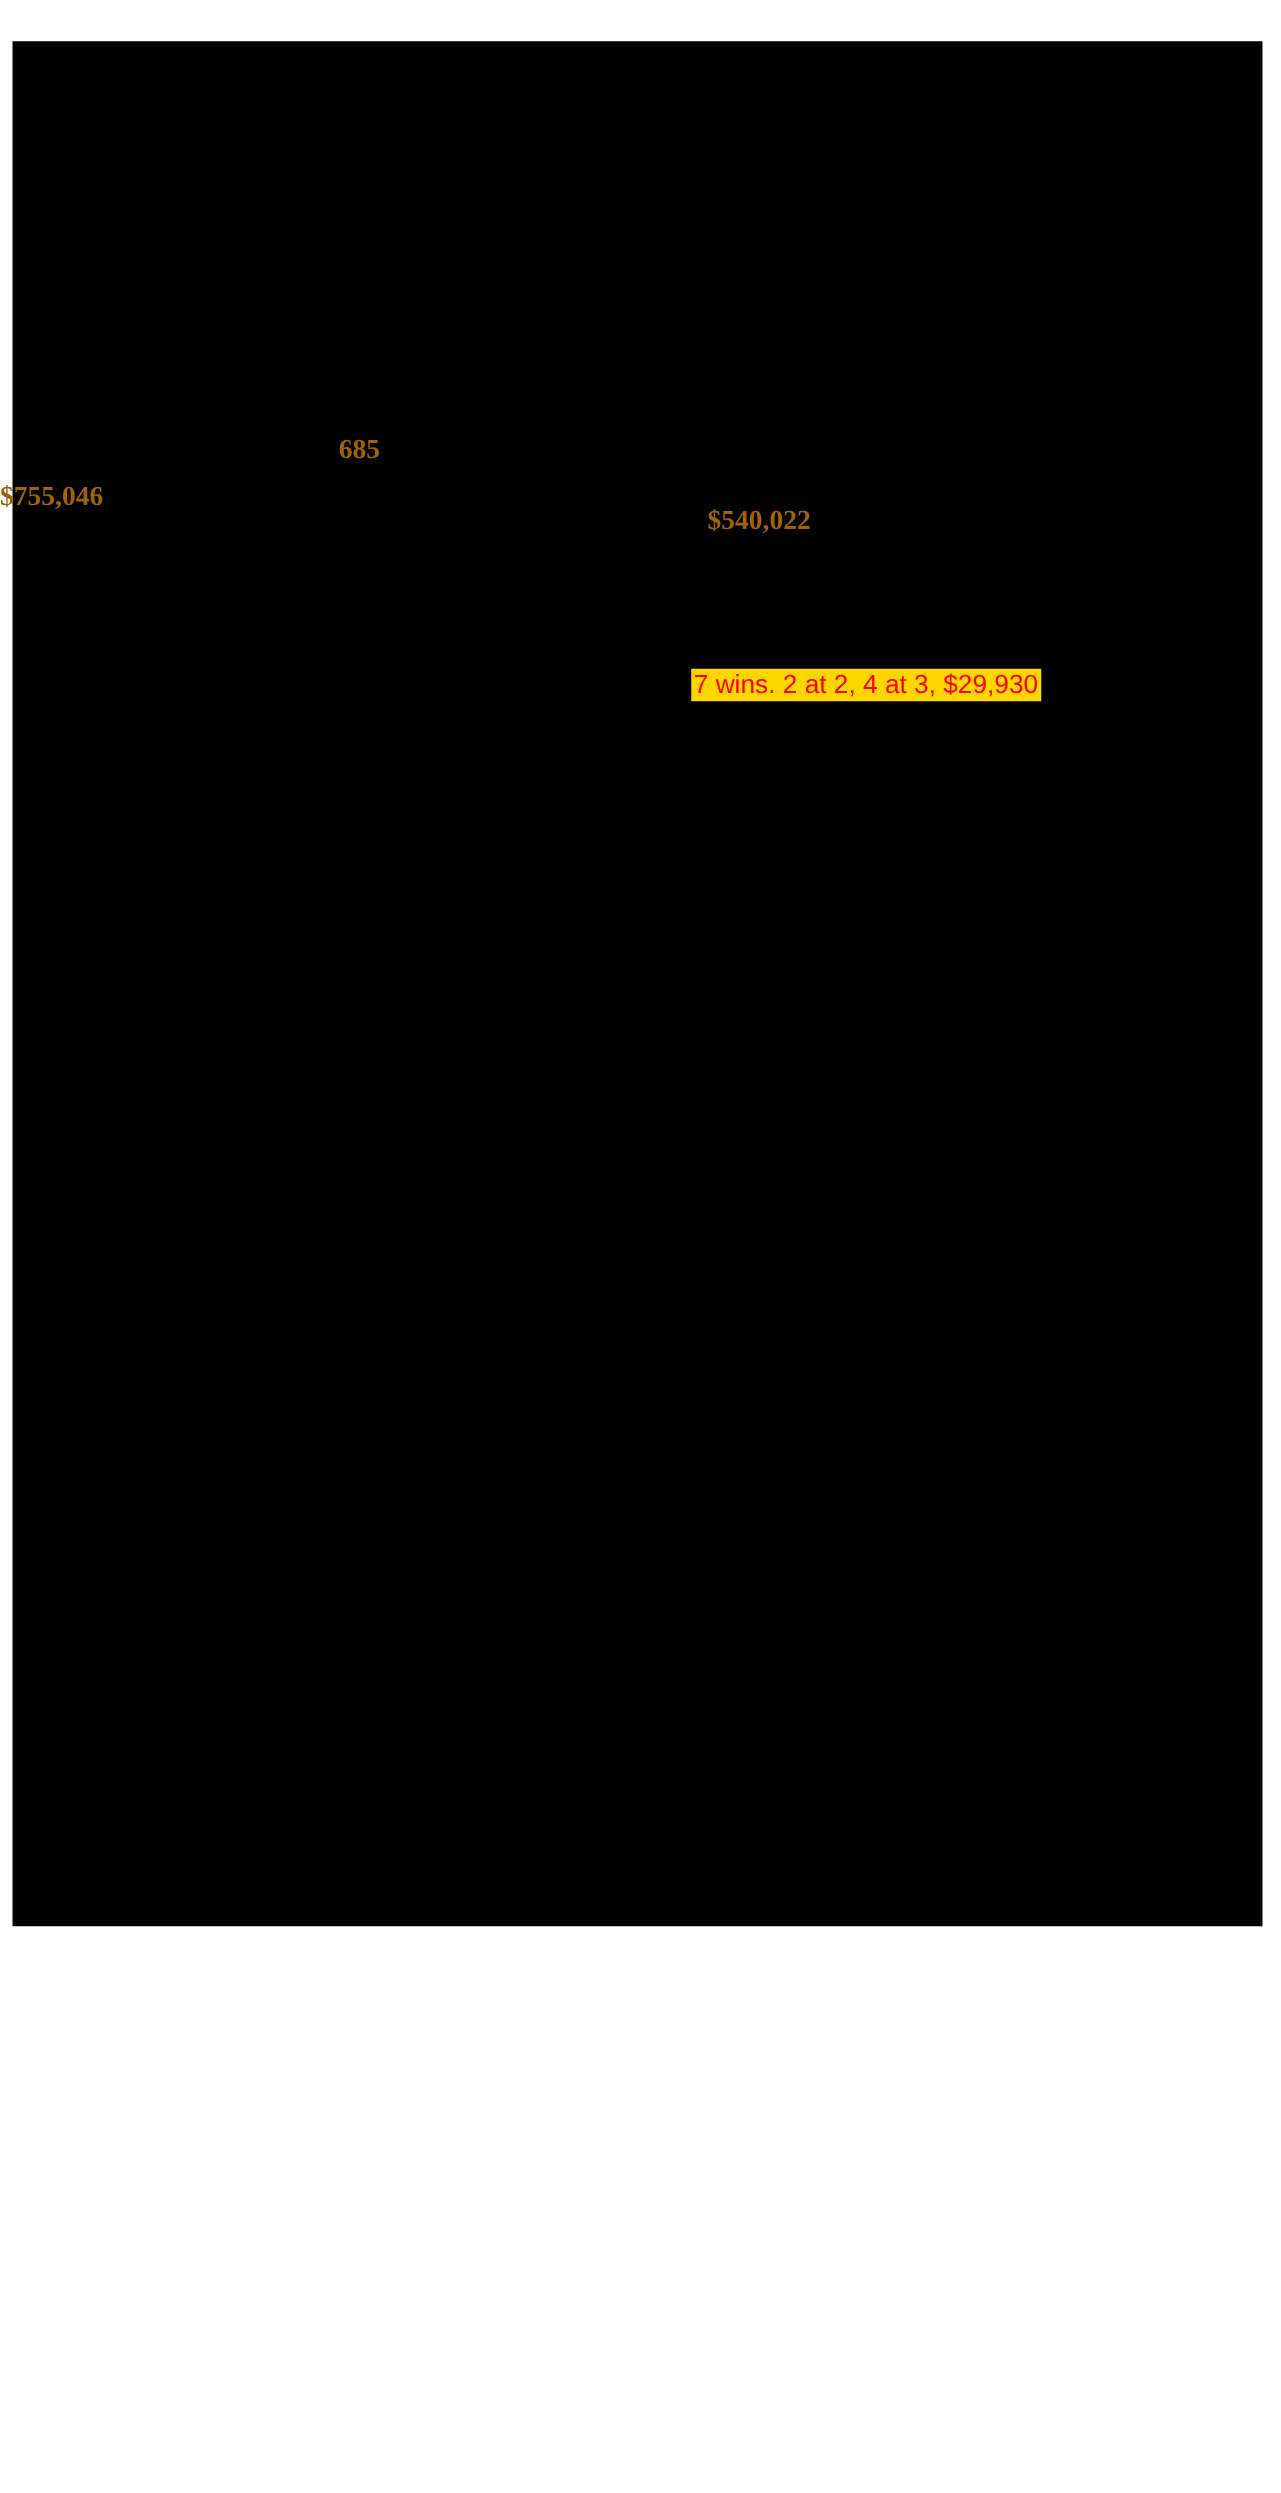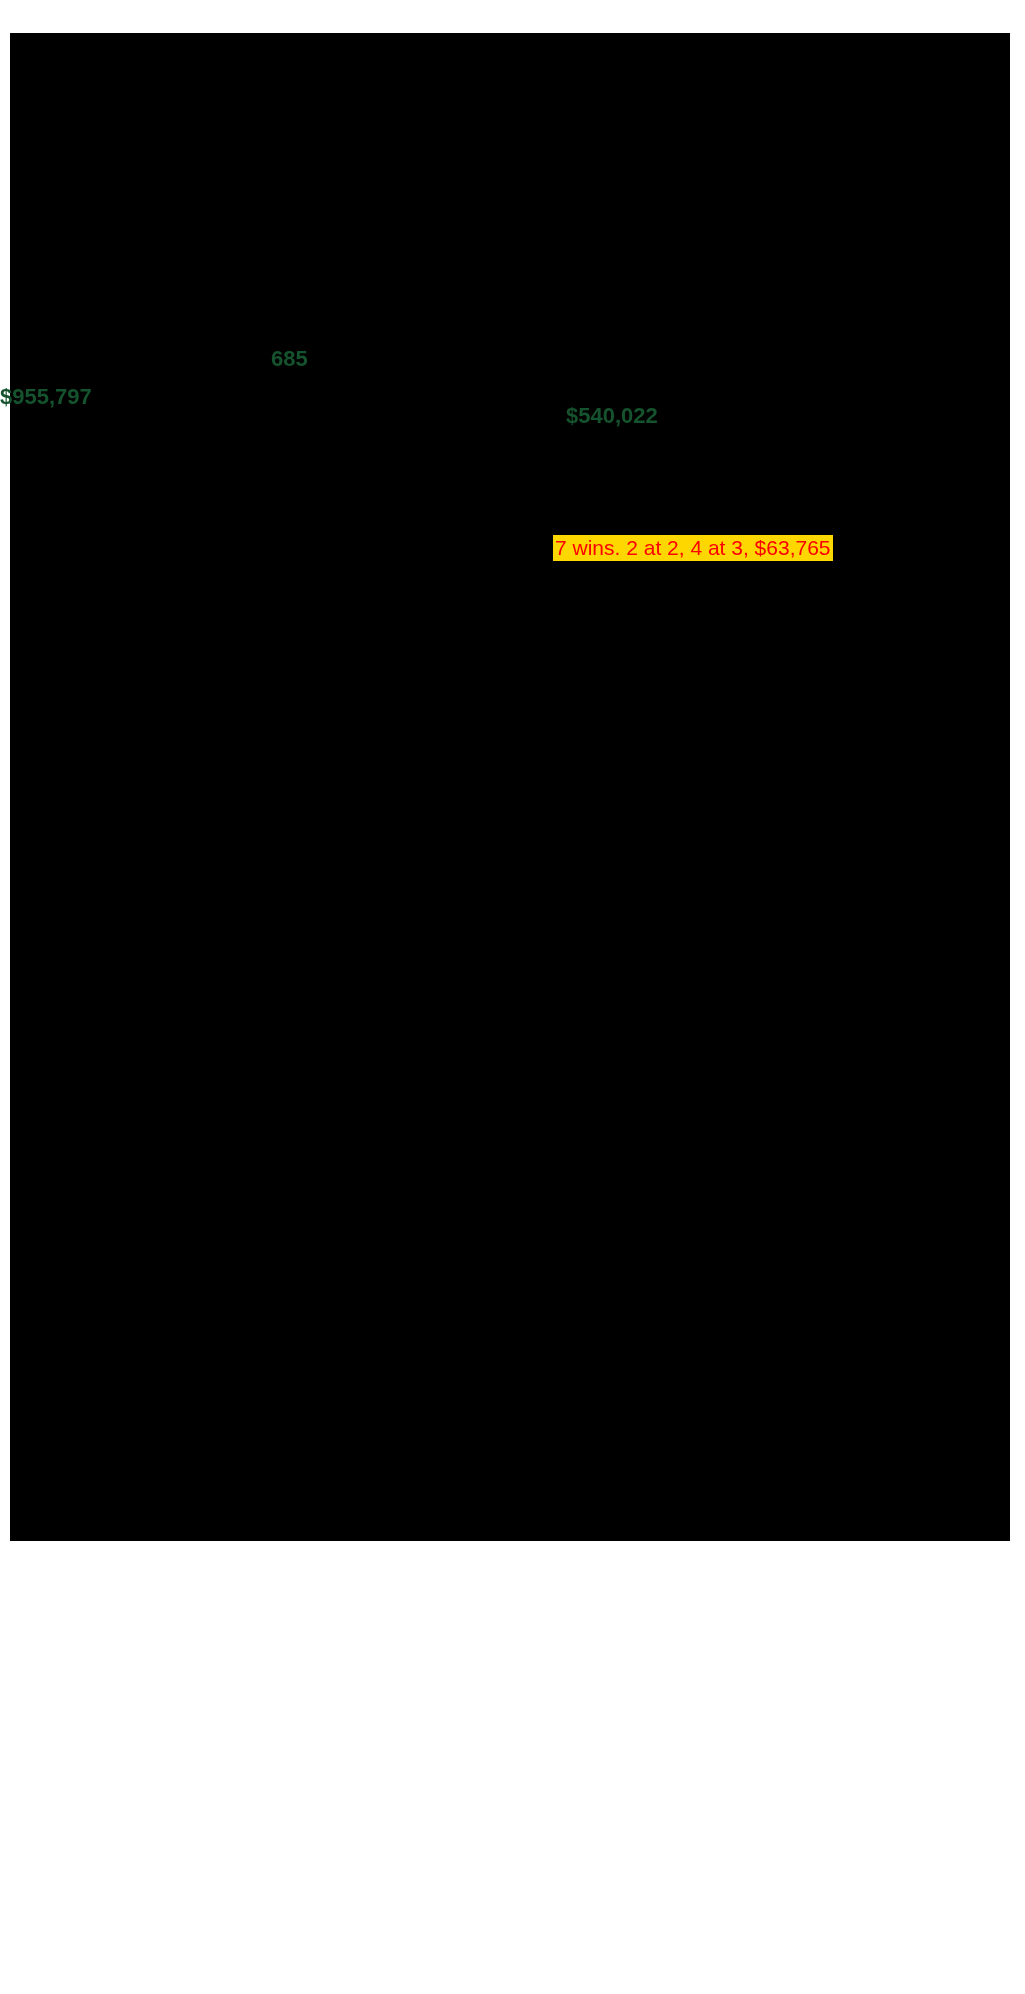--- a/index.html
+++ b/index.html
@@ -30,23 +30,23 @@
   }
 
   
   .annotation {
     position: absolute;
     white-space: nowrap;
     line-height: 1;
   }
 
   .ann-bold-red {
-    color: #14532d;
+    color: #a16207;
     font-weight: bold;
-    font-family: Liberation Sans, sans-serif;
+    font-family: Liberation Serif, serif;
   }
 
   .ann-highlight {
     color: #ff0000;
     background: #ffd700;
     font-family: "Liberation Sans", sans-serif;
   }
 
   
   #ann-total-payout {
@@ -74,21 +74,21 @@
     padding: 2px 2px 3px 2px;
   }
 </style>
 </head>
 <body>
 
 <div id="page">
 
   <div class="content-panel"></div>
 
-  <div class="annotation ann-bold-red" id="ann-total-payout">$955,797</div>
+  <div class="annotation ann-bold-red" id="ann-total-payout">$755,046</div>
 
   <div class="annotation ann-bold-red" id="ann-count">685</div>
 
   <div class="annotation ann-bold-red" id="ann-secondary-payout">$540,022</div>
 
-  <div class="annotation ann-highlight" id="ann-wins-summary">7 wins. 2 at 2, 4 at 3, $63,765</div>
+  <div class="annotation ann-highlight" id="ann-wins-summary">7 wins. 2 at 2, 4 at 3, $29,930</div>
 
 </div>
 
 </body></html>

